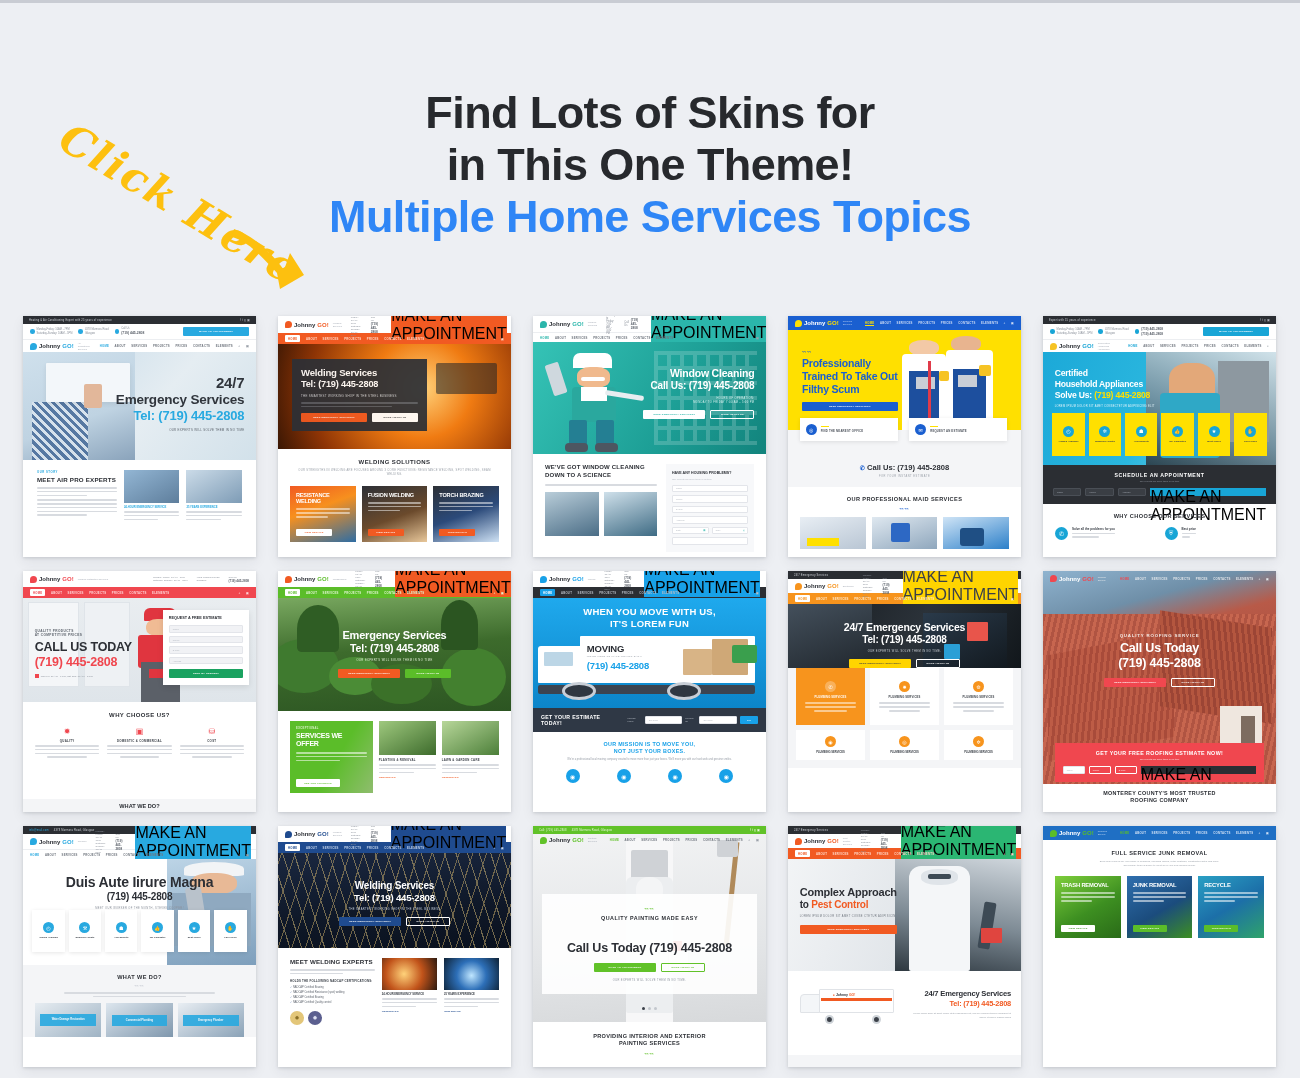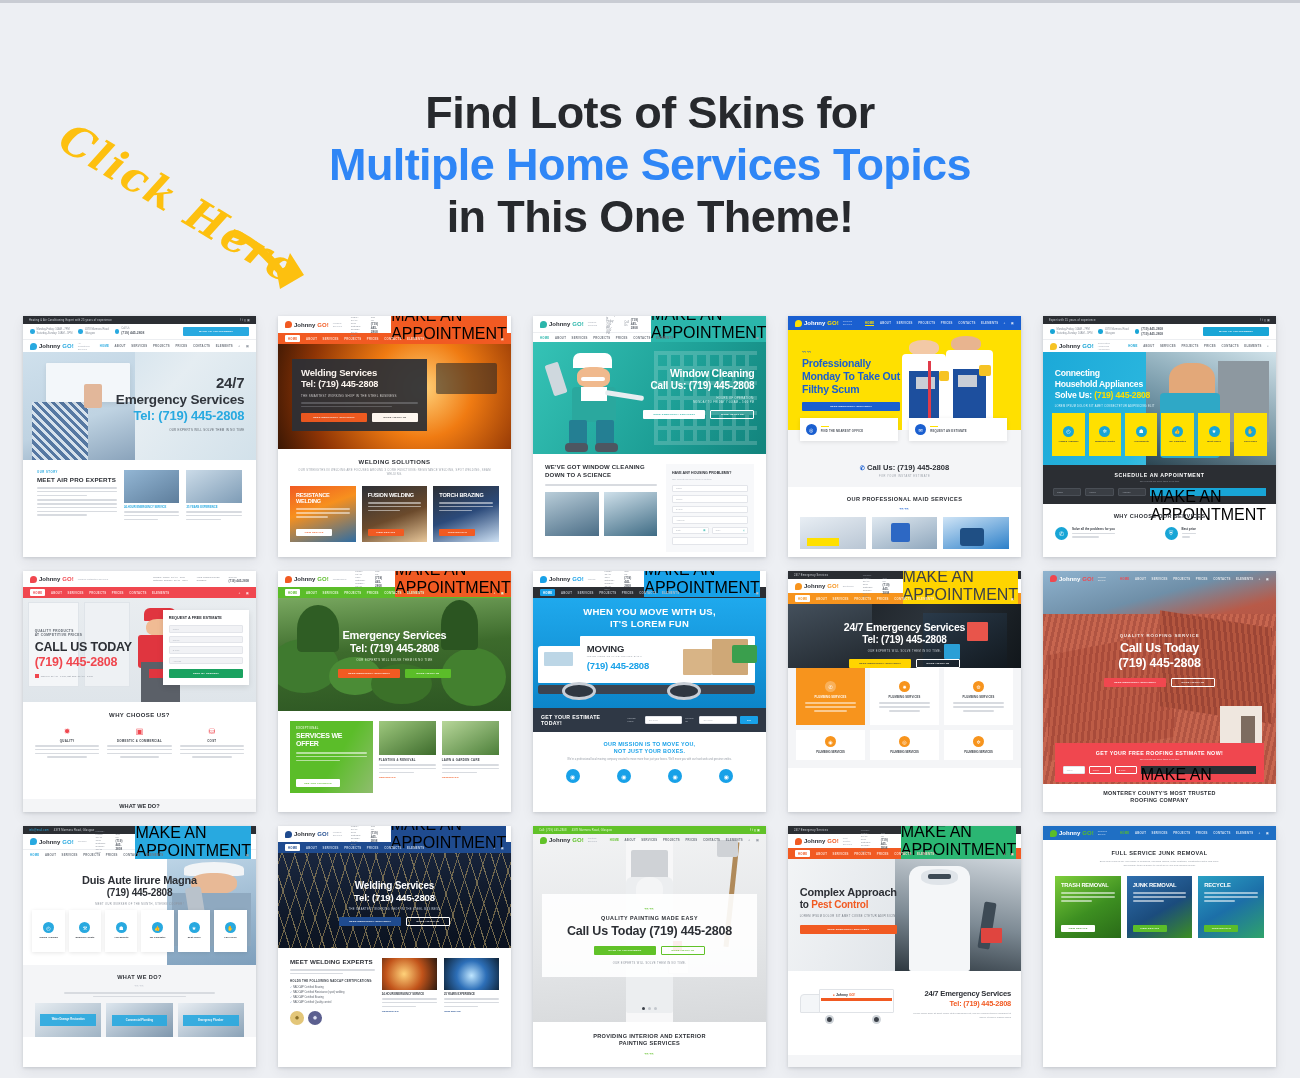--- a/index.html
+++ b/index.html
@@ -96,22 +96,22 @@
   <div class="clickhere">
     <div class="ch-text">Click Here</div>
     <svg class="ch-arrow" width="78" height="70" viewBox="0 0 78 70">
       <path d="M4 6 C22 12, 40 28, 54 47 L60 30 L74 52 L50 66 L47 50 C32 34, 18 18, 2 14 Z" fill="#fdc00f"></path>
       <path d="M2 2 C24 8, 46 30, 58 52 L64 34 L76 56 L52 68" fill="#fdc00f" opacity="0"></path>
     </svg>
   </div>
 
   <div class="headline">
     <span class="ln">Find Lots of Skins for</span>
+    <span class="ln">in This One Theme!</span>
     <span class="ln accent">Multiple Home Services Topics</span>
-    <span class="ln">in This One Theme!</span>
   </div>
 
   <div class="grid">
 
     <div class="thumb">
       <div class="site">
         <div class="topbar" style="background:#2b2e33;">
           <span>Heating &amp; Air Conditioning Expert with 25 years of experience</span>
           <span class="soc">f&nbsp;t&nbsp;g&nbsp;▣</span>
         </div>
@@ -448,21 +448,21 @@
             <div style="position:absolute;left:46%;top:38%;width:28%;height:62%;background:#1d4f9e;"></div>
             <div style="position:absolute;left:14%;top:46%;width:16%;height:12%;background:#c9ced6;"></div>
             <div style="position:absolute;left:50%;top:44%;width:16%;height:12%;background:#c9ced6;"></div>
             <div style="position:absolute;left:34%;top:40%;width:8%;height:10%;background:#f6c324;border-radius:2px;"></div>
             <div style="position:absolute;left:68%;top:34%;width:10%;height:11%;background:#f6c324;border-radius:2px;"></div>
             <div style="position:absolute;left:24%;top:30%;width:2.5%;height:70%;background:#e03b4a;"></div>
           </div>
           <div class="hc" style="left:6%;top:18%;">
             <div style="font-size:4px;color:#1a5fd0;letter-spacing:1px;">〰〰</div>
             <div class="h-big" style="font-size:10.5px;color:#1a5fd0;margin-top:3px;">Professionally</div>
-            <div class="h-big" style="font-size:10.5px;color:#1a5fd0;margin-top:1px;">Monday To Take Out</div>
+            <div class="h-big" style="font-size:10.5px;color:#1a5fd0;margin-top:1px;">Trained To Take Out</div>
             <div class="h-big" style="font-size:10.5px;color:#1a5fd0;margin-top:1px;">Filthy Scum</div>
             <div class="btn" style="background:#1a5fd0;color:#fff;min-width:68px;margin-top:7px;">
                 <span>NEED EMERGENCY SERVICES?</span>
               </div>
           </div>
         </div>
         <div style="position:relative;background:#f4f5f7;height:28px;">
           <div style="position:absolute;left:5%;top:-12px;width:42%;height:23px;background:#fff;box-shadow:0 1px 4px rgba(0,0,0,.1);display:flex;align-items:center;gap:4px;padding:0 6px;">
             <div class="circ" style="width:11px;height:11px;background:#1a5fd0;color:#fff;font-size:5px;">◎</div>
             <div>
@@ -542,21 +542,21 @@
               <span>ELEMENTS</span>
             <span class="ico">⌕</span>
           </div>
         </div>
         <div class="hero" style="height:113px;background:linear-gradient(110deg,#1ca9d8,#2ab6de 45%,#9dd9ea);">
           <div style="position:absolute;right:0;top:0;width:56%;height:100%;background:linear-gradient(200deg,#d8e4ea,#6f8a99 60%,#2a3b45);opacity:.92;"></div>
           <div style="position:absolute;right:3%;top:8%;width:22%;height:72%;background:#8d98a0;"></div>
           <div style="position:absolute;right:26%;top:10%;width:20%;height:34%;background:#e3a879;border-radius:40% 40% 20% 20%;"></div>
           <div style="position:absolute;right:24%;top:36%;width:26%;height:58%;background:#2fa8c6;border-radius:4px;"></div>
           <div class="hc" style="left:5%;top:14%;">
-            <div class="h-big" style="font-size:8.6px;color:#fff;">Connecting</div>
+            <div class="h-big" style="font-size:8.6px;color:#fff;">Certified</div>
             <div class="h-big" style="font-size:8.6px;color:#fff;margin-top:1px;">Household Appliances</div>
             <div class="h-big" style="font-size:8.6px;color:#fff;margin-top:1px;">
               <span>Solve Us:</span>
               <span style="color:#ffe000">(719) 445-2808</span></div>
             <div style="font-size:2.6px;color:#e4f4fa;margin-top:5px;letter-spacing:.3px;">LOREM IPSUM DOLOR SIT AMET CONSECTETUR ADIPISICING ELIT</div>
           </div>
           <div style="position:absolute;left:4%;right:4%;bottom:9px;display:flex;gap:4px;">
             <div style="flex:1;height:43px;background:#ffe000;display:flex;flex-direction:column;align-items:center;justify-content:center;gap:3px;">
               <div class="circ" style="width:11px;height:11px;background:#18a5d6;color:#fff;font-size:5px;">◴</div>
               <div style="font-size:2.5px;font-weight:bold;color:#3b4048;text-align:center;line-height:1.25;">Always Available</div>
@@ -1134,21 +1134,21 @@
               <span class="ico">▣</span>
             </div>
         </div>
         <div class="hero" style="height:106px;background:#fff;">
           <div style="position:absolute;right:0;top:0;width:38%;height:100%;background:linear-gradient(170deg,#bcd4e6,#7e9fbc);"></div>
           <div style="position:absolute;right:5%;top:3%;width:26%;height:13%;background:#f2f4f6;border-radius:50% 50% 10% 10%;"></div>
           <div style="position:absolute;right:8%;top:13%;width:20%;height:20%;background:#e8b996;border-radius:42%;"></div>
           <div style="position:absolute;right:2%;top:32%;width:34%;height:50%;background:#8fa9c0;"></div>
           <div style="position:absolute;right:22%;top:26%;width:7%;height:40%;background:#b9c2cb;border-radius:3px;transform:rotate(-9deg);"></div>
           <div class="hc" style="left:0;right:0;top:14%;text-align:center;">
-            <div class="h-big" style="font-size:11px;color:#2c2f35;">Duis Aute Iirure Magna</div>
+            <div class="h-big" style="font-size:14px;color:#2c2f35;">Duis Aute Iirure Magna</div>
             <div class="h-big" style="font-size:10px;color:#2c2f35;margin-top:1px;">(719) 445-2808</div>
             <div style="font-size:2.6px;color:#8b919b;margin-top:5px;letter-spacing:.4px;">MEET OUR WORKER OF THE MONTH, STEVEN COOPER!</div>
           </div>
           <div style="position:absolute;left:4%;right:4%;top:48%;display:flex;gap:4px;">
             <div style="flex:1;height:42px;background:#fff;box-shadow:0 1px 4px rgba(0,0,0,.1);display:flex;flex-direction:column;align-items:center;justify-content:center;gap:3px;">
               <div class="circ" style="width:11px;height:11px;background:#28a9e0;color:#fff;font-size:5px;">◴</div>
               <div style="font-size:2.4px;font-weight:bold;color:#3b4048;text-align:center;line-height:1.25;">Always Available</div>
               </div>
             <div style="flex:1;height:42px;background:#fff;box-shadow:0 1px 4px rgba(0,0,0,.1);display:flex;flex-direction:column;align-items:center;justify-content:center;gap:3px;">
               <div class="circ" style="width:11px;height:11px;background:#28a9e0;color:#fff;font-size:5px;">⚒</div>
@@ -1326,21 +1326,21 @@
               <span>PRICES</span>
             <span>CONTACTS</span>
               <span>ELEMENTS</span>
             <span class="ico">⌕</span>
               <span class="ico">▣</span>
           </div>
         </div>
         <div style="position:absolute;left:4%;right:4%;top:68px;background:rgba(255,255,255,.9);padding:11px 8px 12px;text-align:center;">
           <div style="color:#61c229;font-size:4px;letter-spacing:1px;">〰〰</div>
           <div style="font-size:5.4px;font-weight:bold;color:#2c2f35;letter-spacing:.5px;margin-top:4px;">QUALITY PAINTING MADE EASY</div>
-          <div class="h-big" style="font-size:12.5px;color:#2c2f35;margin-top:3px;">Call Us Today (719) 445-2808</div>
+          <div class="h-big" style="font-size:12.5px;color:#2c2f35;margin-top:20px;">Call Us Today (719) 445-2808</div>
           <div class="btnrow" style="margin-top:8px;justify-content:center;">
             <div class="btn" style="background:#61c229;color:#fff;min-width:62px;">
                 <span>MAKE AN APPOINTMENT</span>
               </div>
             <div class="btn" style="border:.5px solid #61c229;color:#61c229;min-width:44px;">
                 <span>MORE ABOUT US</span>
               </div>
           </div>
           <div style="font-size:2.6px;color:#8b919b;margin-top:7px;letter-spacing:.4px;">OUR EXPERTS WILL SOLVE THEM IN NO TIME.</div>
         </div>

